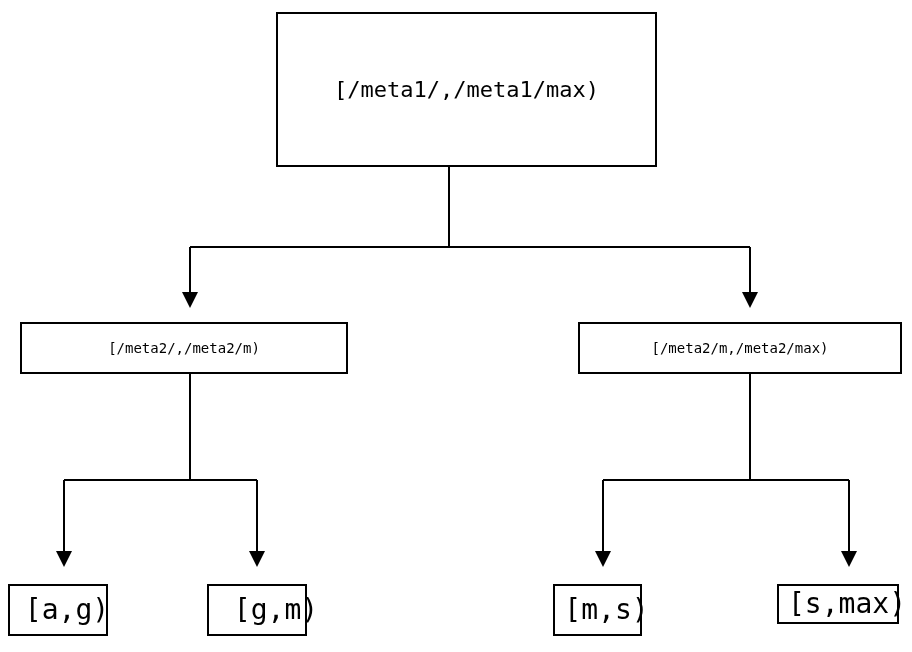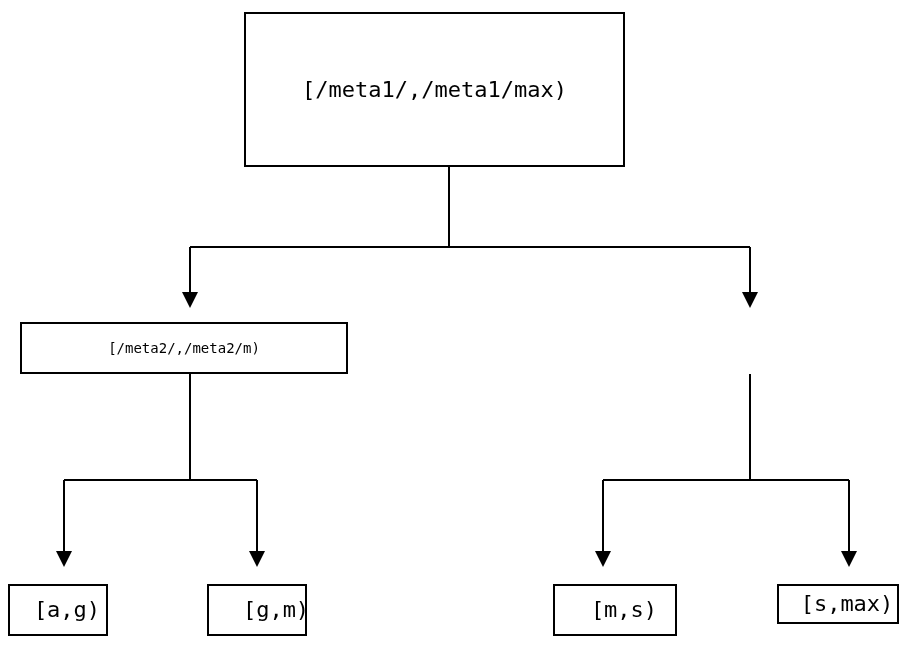--- a/index.html
+++ b/index.html
@@ -29,21 +29,21 @@
     color: #000000;
     white-space: pre;
   }
   .node-label {
     display: block;
     line-height: 1;
     letter-spacing: 0px;
   }
   .node-root .node-label { font-size: 22px; }
   .node-mid  .node-label { font-size: 14px; }
-  .node-leaf .node-label { font-size: 22px; margin-left: 18px; }
+  .node-leaf .node-label { font-size: 28px; margin-left: 18px; }
   svg.edges {
     position: absolute;
     left: 0;
     top: 0;
     width: 912px;
     height: 652px;
     pointer-events: none;
   }
 </style>
 </head>
@@ -76,38 +76,41 @@
     <g fill="#000000" stroke="none">
       <polygon points="182,292 198,292 190,308"></polygon>
       <polygon points="742,292 758,292 750,308"></polygon>
       <polygon points="56,551 72,551 64,567"></polygon>
       <polygon points="249,551 265,551 257,567"></polygon>
       <polygon points="595,551 611,551 603,567"></polygon>
       <polygon points="841,551 857,551 849,567"></polygon>
     </g>
   </svg>
 
-  <div class="node node-root" style="left:244px; top:12px; width:381px; height:155px;">
+  <div class="node node-root" style="left:276px; top:12px; width:381px; height:155px;">
     <span class="node-label">[/meta1/,/meta1/max)</span>
   </div>
 
   <div class="node node-mid" style="left:20px; top:322px; width:328px; height:52px;">
     <span class="node-label">[/meta2/,/meta2/m)</span>
   </div>
 
+  <div class="node node-mid" style="left:578px; top:322px; width:324px; height:52px;">
+    <span class="node-label">[/meta2/m,/meta2/max)</span>
+  </div>
 
   <div class="node node-leaf" style="left:8px; top:584px; width:100px; height:52px;">
     <span class="node-label">[a,g)</span>
   </div>
 
   <div class="node node-leaf" style="left:207px; top:584px; width:100px; height:52px;padding-left:20px;">
     <span class="node-label">[g,m)</span>
   </div>
 
-  <div class="node node-leaf" style="left:553px; top:584px; width:124px; height:52px;">
+  <div class="node node-leaf" style="left:553px; top:584px; width:89px; height:52px;">
     <span class="node-label">[m,s)</span>
   </div>
 
   <div class="node node-leaf" style="left:777px; top:584px; width:122px; height:40px;">
     <span class="node-label">[s,max)</span>
   </div>
 
 </div>
 
 </body></html>

